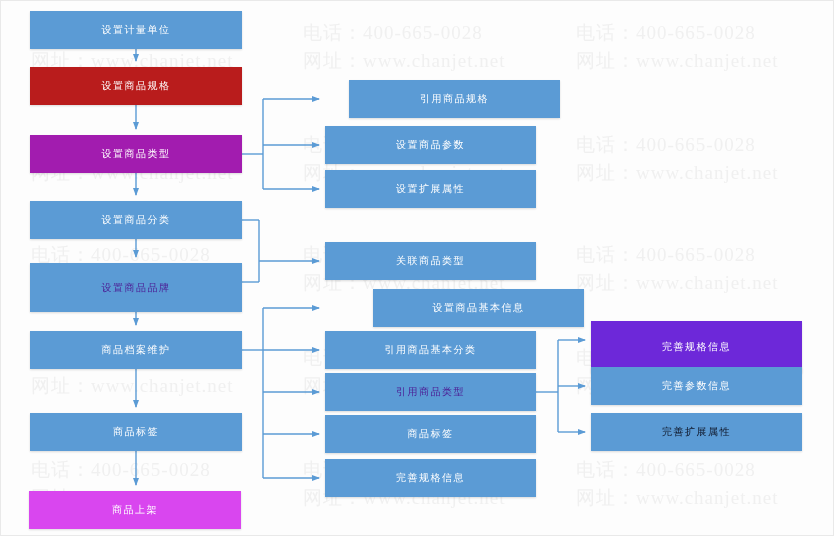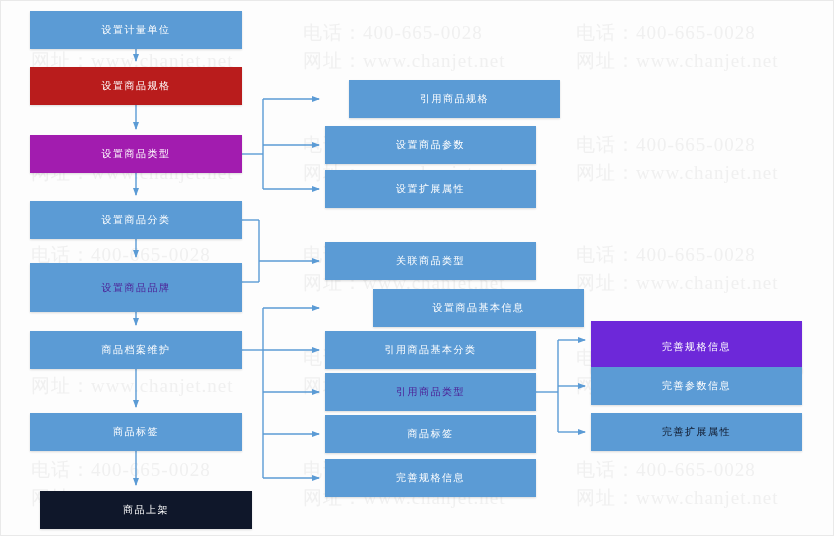--- a/index.html
+++ b/index.html
@@ -148,21 +148,21 @@
       </div>
       <div class="node" style="left: 29px; top: 262px; width: 212px; height: 49px; background: rgb(91, 155, 213); color: #4c1d95;">
         <span>设置商品品牌</span>
       </div>
       <div class="node" style="left: 29px; top: 330px; width: 212px; height: 38px; background: rgb(91, 155, 213); color: rgb(255, 255, 255);">
         <span>商品档案维护</span>
       </div>
       <div class="node" style="left: 29px; top: 412px; width: 212px; height: 38px; background: rgb(91, 155, 213); color: rgb(255, 255, 255);">
         <span>商品标签</span>
       </div>
-      <div class="node" style="left: 39px; top: 490px; width: 212px; height: 38px; background: #0f172a; color: rgb(255, 255, 255);">
+      <div class="node" style="left: 28px; top: 490px; width: 212px; height: 38px; background: #d946ef; color: rgb(255, 255, 255);">
         <span>商品上架</span>
       </div>
       <div class="node" style="left: 328px; top: 79px; width: 211px; height: 38px; background: rgb(91, 155, 213); color: rgb(255, 255, 255); margin-left: 20px;">
         <span>引用商品规格</span>
       </div>
       <div class="node" style="left: 324px; top: 125px; width: 211px; height: 38px; background: rgb(91, 155, 213); color: rgb(255, 255, 255);">
         <span>设置商品参数</span>
       </div>
       <div class="node" style="left: 324px; top: 169px; width: 211px; height: 38px; background: rgb(91, 155, 213); color: rgb(255, 255, 255);">
         <span>设置扩展属性</span>

